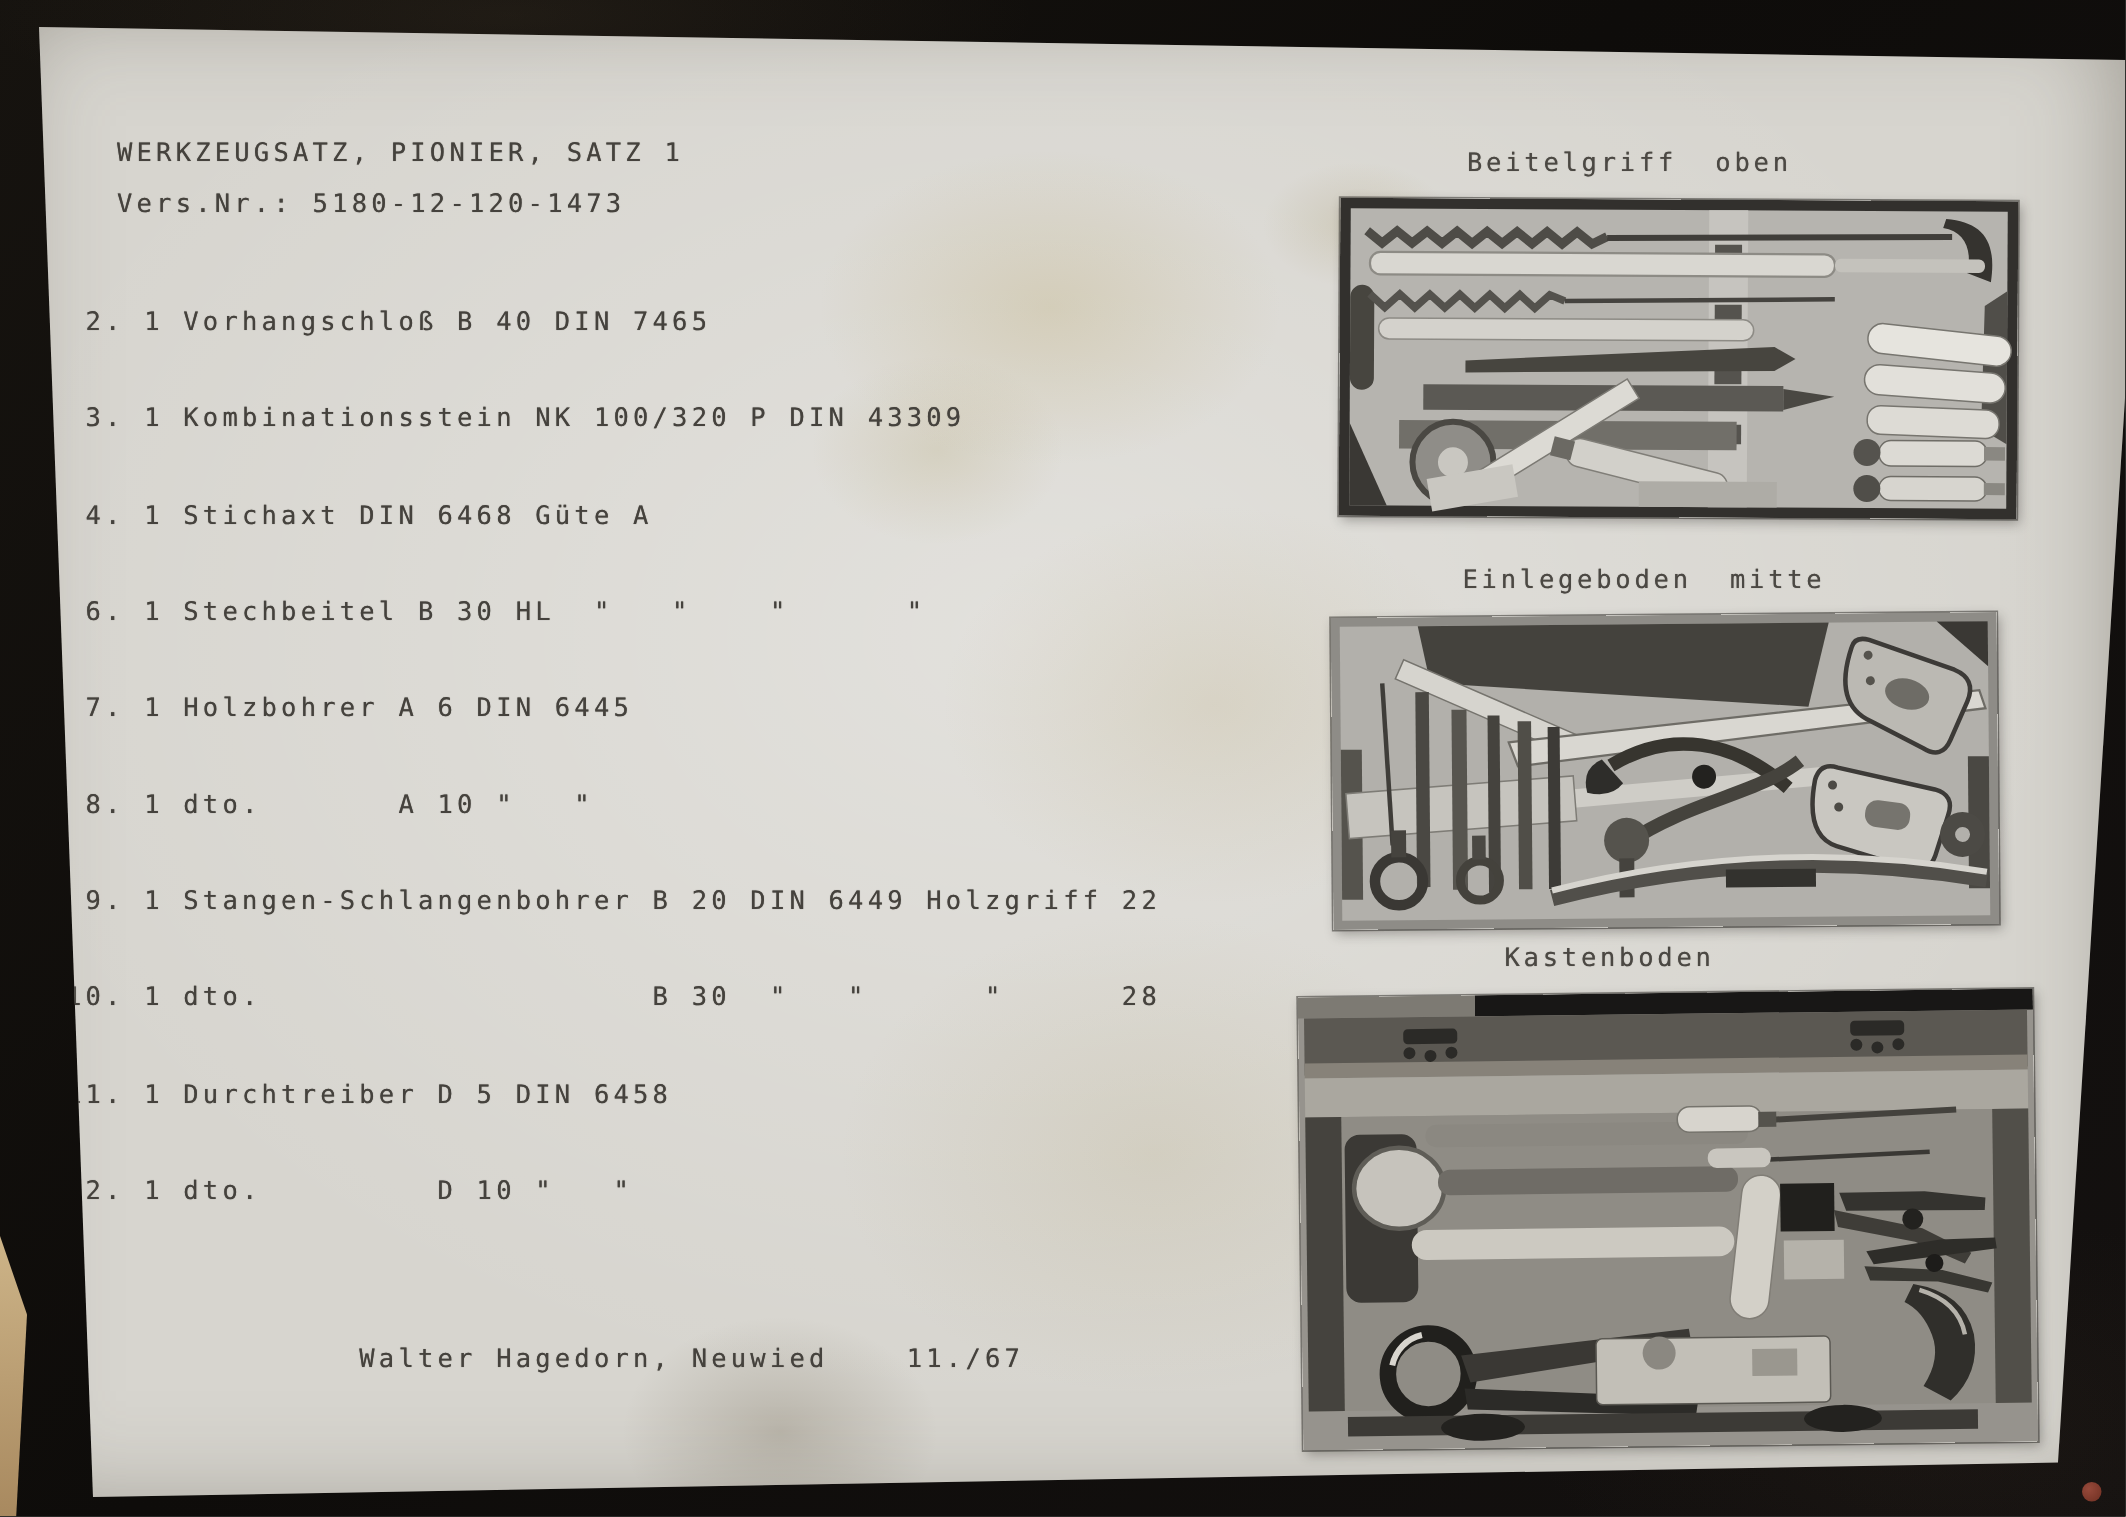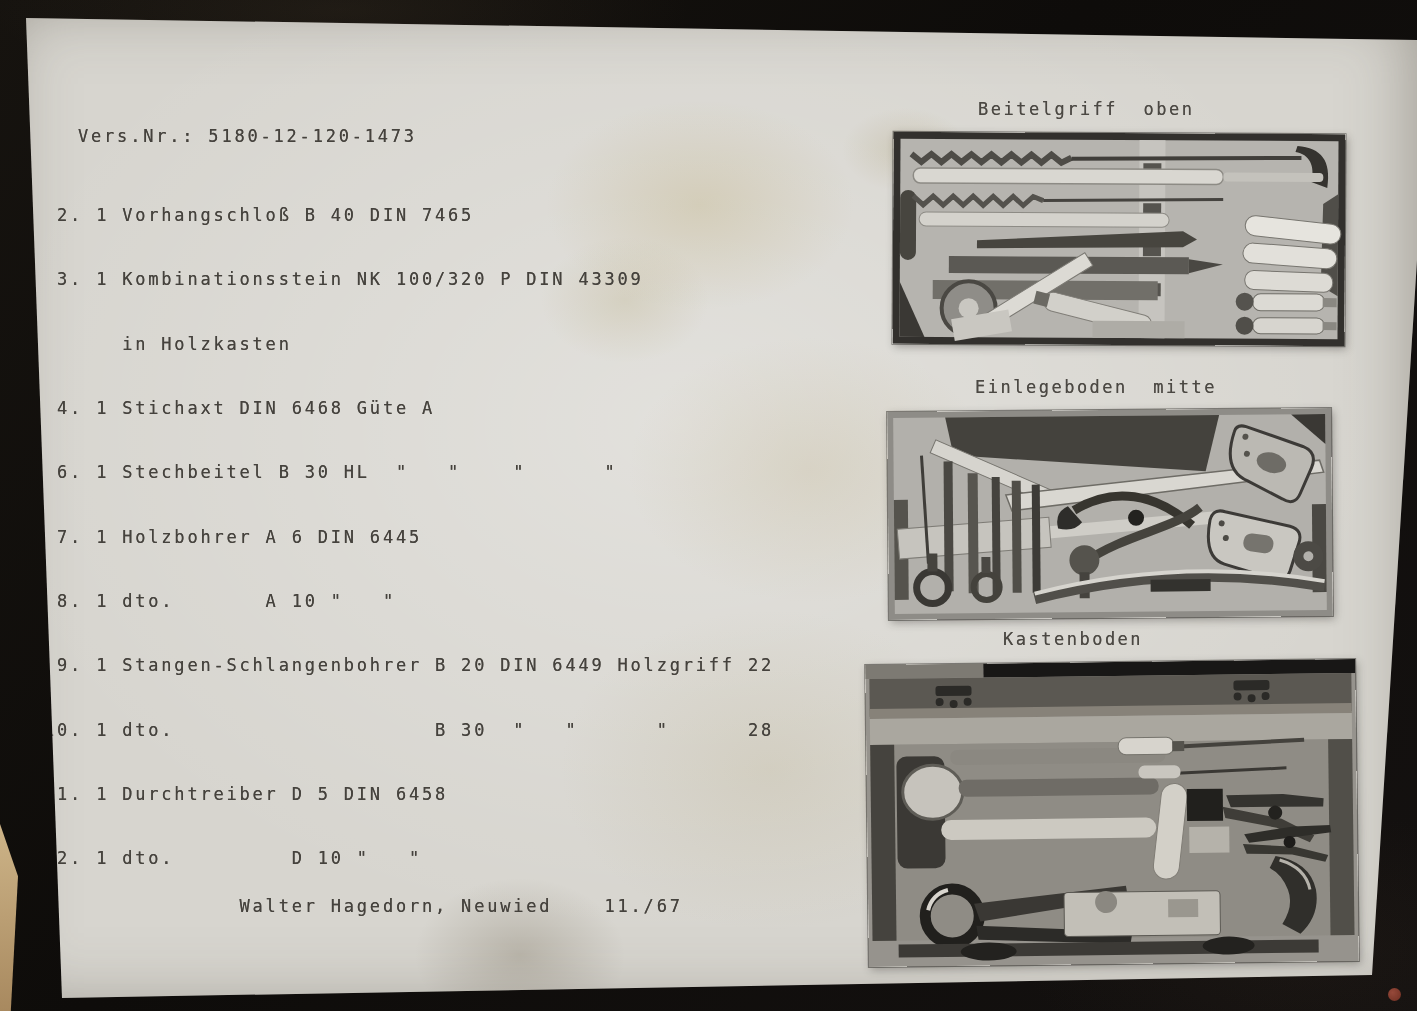--- a/index.html
+++ b/index.html
@@ -50,26 +50,26 @@
 </style>
 </head>
 <body>
 
 <div id="shot">
   <div class="wall"></div>
   <div class="dot"></div>
 
   <div class="paper">
 
+    <div class="tw" id="doc-title">WERKZEUGSATZ, PIONIER, SATZ 1</div>
     <div class="tw" id="doc-vers">Vers.Nr.: 5180-12-120-1473</div>
 
     <div class="tw" id="list">
       <div class="tl"> 2. 1 Vorhangschloß B 40 DIN 7465</div>
       <div class="tl"> 3. 1 Kombinationsstein NK 100/320 P DIN 43309</div>
-      <div class="tl">      in Holzkasten</div>
       <div class="tl"> 4. 1 Stichaxt DIN 6468 Güte A</div>
       <div class="tl"> 6. 1 Stechbeitel B 30 HL  "   "    "      "</div>
       <div class="tl"> 7. 1 Holzbohrer A 6 DIN 6445</div>
       <div class="tl"> 8. 1 dto.       A 10 "   "</div>
       <div class="tl"> 9. 1 Stangen-Schlangenbohrer B 20 DIN 6449 Holzgriff 22</div>
       <div class="tl">10. 1 dto.                    B 30  "   "      "      28</div>
       <div class="tl">11. 1 Durchtreiber D 5 DIN 6458</div>
       <div class="tl">12. 1 dto.         D 10 "   "</div>
       
       

